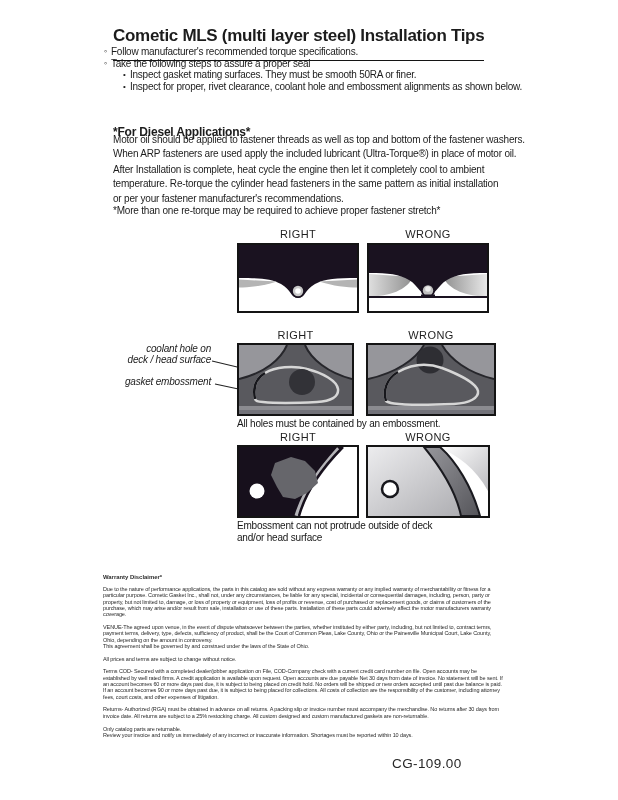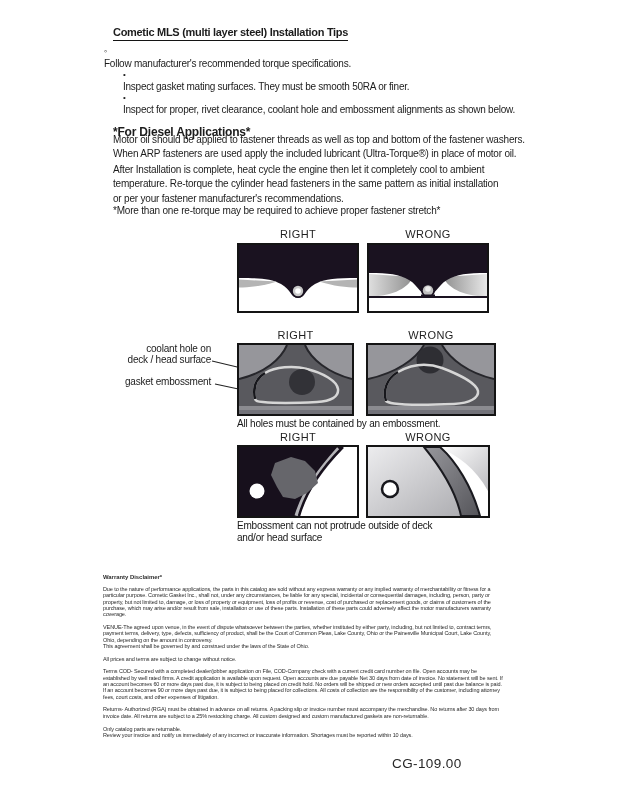--- a/index.html
+++ b/index.html
@@ -8,26 +8,26 @@
     position:relative; width:618px; height:800px; margin:0 auto;
     background:#ffffff; overflow:hidden;
     font-family:"Liberation Sans","DejaVu Sans",sans-serif;
     color:#1c1c1c;
   }
   .abs { position:absolute; }
 
   
   .doc-title {
     left:113px; top:26px;
-    font-size:11px; font-weight:bold; letter-spacing:-0.3px;
-    border-bottom:1.5px solid #141414; padding-bottom:2px;
+    font-size:17px; font-weight:bold; letter-spacing:-0.3px;
+    border-bottom:1.5px solid #141414; padding-bottom:14px;
     white-space:nowrap;
   }
   .bullets { left:104px; top:46px; font-size:10px; letter-spacing:-0.25px; line-height:11.6px; white-space:nowrap; }
-  .blt-row { display:flex;flex-direction:column; }
+  .blt-row { display:flex; }
   .blt-marker { width:7px; font-size:9px; color:#222; }
   .blt-marker.open::before  { content:"◦"; }
   .sub { padding-left:19px; }
   .blt-marker.fill::before  { content:"•"; font-size:8px; }
 
   .h2 {
     left:113px; top:125px;
     font-size:12px; font-weight:bold; letter-spacing:-0.2px; white-space:nowrap;
   }
   .para { left:113px; font-size:10px; letter-spacing:-0.2px; line-height:14.3px;
@@ -35,41 +35,45 @@
   .p1 { top:133px; }
   .p2 { top:163px; }
   .note { top:205px; font-size:10px; letter-spacing:-0.2px; white-space:nowrap; left:113px; }
 
   
   .dlabel { font-size:11px; letter-spacing:0.4px; color:#1f1f1f; text-align:center; white-space:nowrap; }
   .panel  { border:2px solid #141414; background:#fff; }
   .panel svg { display:block; }
   .caption { font-size:10px; letter-spacing:-0.2px; color:#161616; white-space:pre-line; line-height:12px; }
 
-  .side-label { font-size:10px; letter-spacing:-0.2px; text-align:right; width:120px; line-height:11px; white-space:pre-line; }
+  .side-label { font-size:10px; letter-spacing:-0.2px; text-align:right; width:120px; line-height:11px; white-space:pre-line;font-style:italic; }
 
   
   .disclaimer { left:103px; top:574px; width:400px; color:#2a2a2a; }
   .disc-h { font-size:5.9px; font-weight:bold; margin-bottom:6px; letter-spacing:0; }
   .disc-p { font-size:5.5px; letter-spacing:-0.1px; line-height:6.3px; margin-bottom:6.5px; white-space:pre-line; }
   .disc-p.tight { margin-bottom:0; }
 
   .doc-code { left:392px; top:756px; font-size:13.5px; letter-spacing:0.4px; color:#272727; white-space:nowrap; }
 </style>
 </head>
 <body>
 
 <div class="page">
 
   <div class="abs doc-title">Cometic MLS (multi layer steel) Installation Tips</div>
 
   <div class="abs bullets">
     <div class="blt-row">
       <span class="blt-marker open"></span>
       <span>Follow manufacturer's recommended torque specifications.</span>
+    </div>
+    <div class="blt-row">
+      <span class="blt-marker open"></span>
+      <span>Take the following steps to assure a proper seal</span>
     </div>
     <div class="blt-row sub">
       <span class="blt-marker fill"></span>
       <span>Inspect gasket mating surfaces.  They must be smooth 50RA or finer.</span>
     </div>
     <div class="blt-row sub">
       <span class="blt-marker fill"></span>
       <span>Inspect for proper, rivet clearance, coolant hole and embossment alignments as shown below.</span>
     </div>
   </div>

